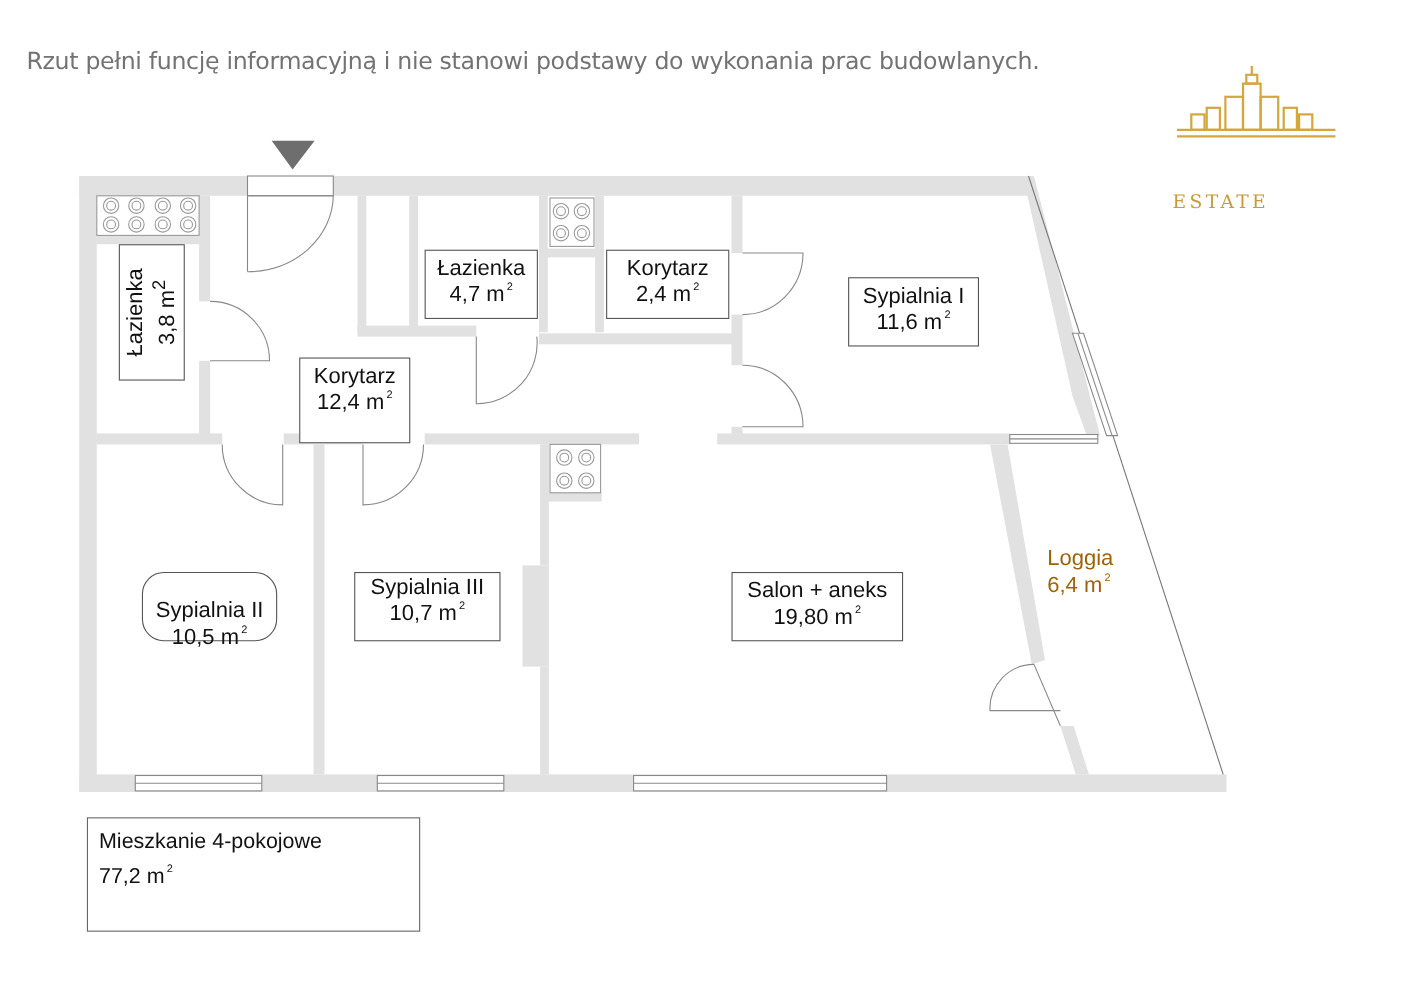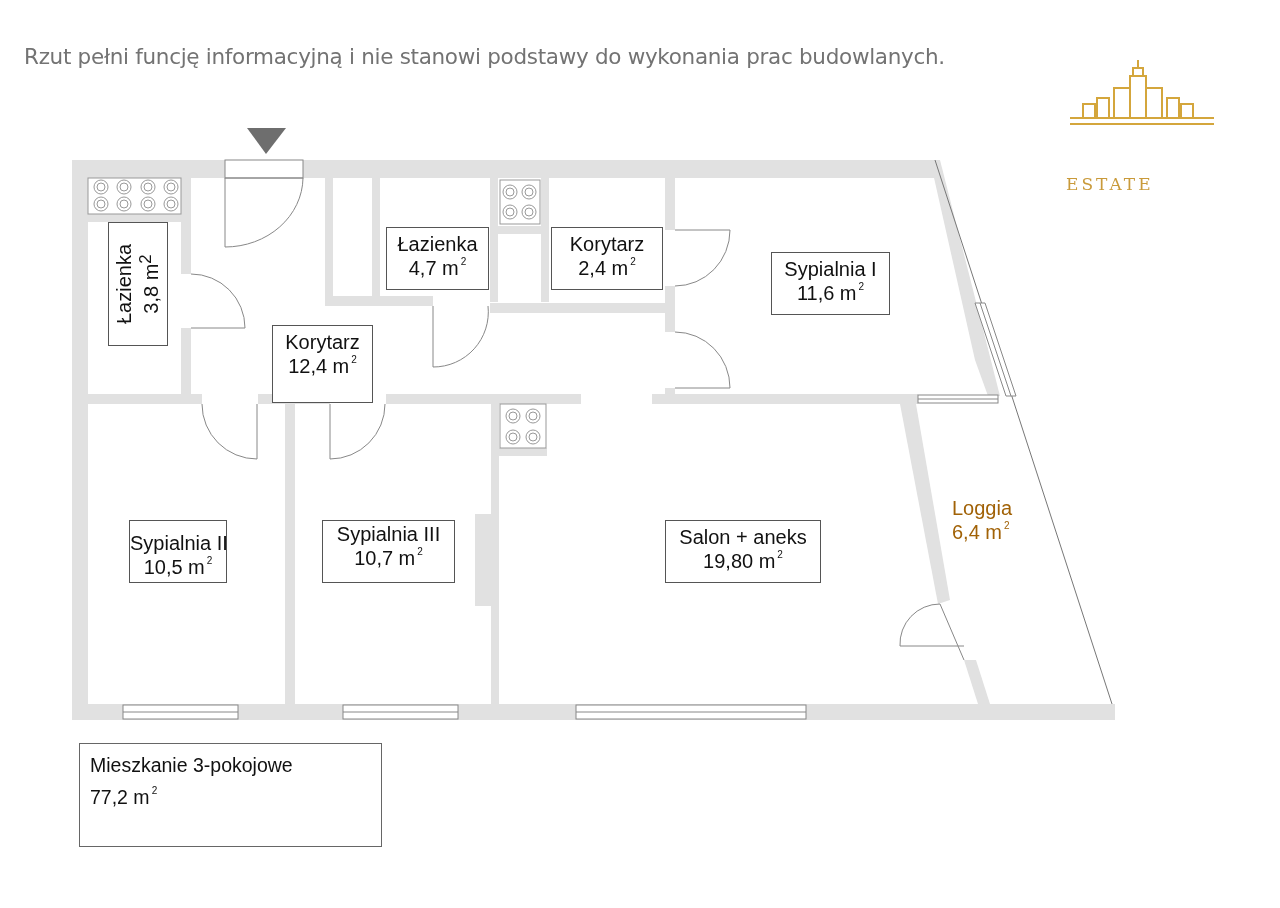--- a/index.html
+++ b/index.html
@@ -184,36 +184,36 @@
 <div class="room-label" style="left:551px;top:227px;width:112px;height:63px;padding-top:5px;">
   <span class="name">Korytarz</span>
   <span class="area"><span>2,4 m</span><sup>2</sup></span>
 </div>
 
 <div class="room-label" style="left:771px;top:252px;width:119px;height:63px;padding-top:5px;">
   <span class="name">Sypialnia I</span>
   <span class="area"><span>11,6 m</span><sup>2</sup></span>
 </div>
 
-<div class="room-label" style="left:129px;top:520px;width:98px;height:63px;padding-top:11px;">
+<div class="room-label" style="left:129px;top:520px;width:123px;height:63px;padding-top:23px;border-radius:20px;">
   <span class="name">Sypialnia II</span>
   <span class="area"><span>10,5 m</span><sup>2</sup></span>
 </div>
 
 <div class="room-label" style="left:322px;top:520px;width:133px;height:63px;padding-top:2px;">
   <span class="name">Sypialnia III</span>
   <span class="area"><span>10,7 m</span><sup>2</sup></span>
 </div>
 
 <div class="room-label" style="left:665px;top:520px;width:156px;height:63px;padding-top:5px;">
   <span class="name">Salon + aneks</span>
   <span class="area"><span>19,80 m</span><sup>2</sup></span>
 </div>
 
 <div class="free-label" style="left:952px;top:497px;width:90px;">
   <span class="name" style="display:block">Loggia</span>
   <span class="area" style="display:block"><span>6,4 m</span><sup>2</sup></span>
 </div>
 
 <div class="info-box">
-  <div>Mieszkanie 3-pokojowe</div>
+  <div>Mieszkanie 4-pokojowe</div>
   <div><span>77,2 m</span><sup>2</sup></div>
 </div>
 
 </body></html>

